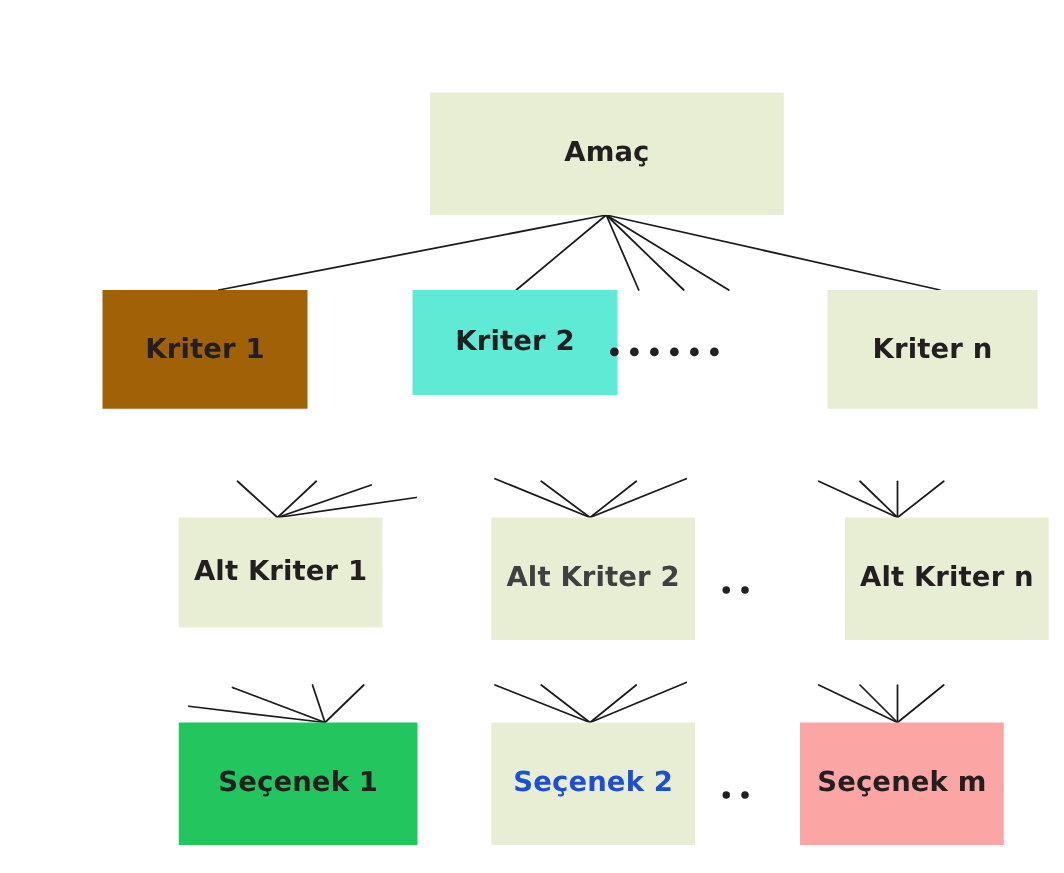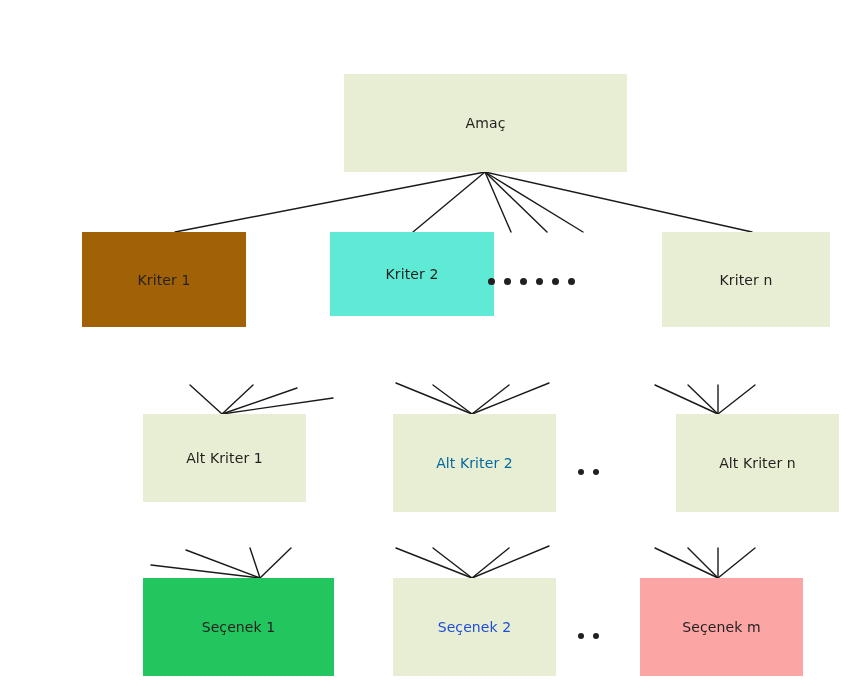--- a/index.html
+++ b/index.html
@@ -27,22 +27,22 @@
     height: 698px;
   }
   .node-box {
     position: absolute;
     box-sizing: border-box;
     display: flex;
     align-items: center;
     justify-content: center;
     background: #e8eed3;
     color: #231f20;
-    font-size: 14px;
-    font-weight: 400;
+    font-size: 22px;
+    font-weight: 700;
     letter-spacing: 0.1px;
     line-height: 1;
     text-align: center;
     user-select: none;
   }
   .ellipsis-group {
     position: absolute;
     display: flex;
     align-items: center;
     gap: 9px;
@@ -109,21 +109,21 @@
       </div>
       <div class="node-box" style="left: 330px; top: 232px; width: 164px; height: 84px; background: #5eead4; color: rgb(35, 31, 32);">
         <span>Kriter 2</span>
       </div>
       <div class="node-box" style="left: 662px; top: 232px; width: 168px; height: 95px; background: rgb(232, 238, 211); color: rgb(35, 31, 32);">
         <span>Kriter n</span>
       </div>
       <div class="node-box" style="left: 143px; top: 414px; width: 163px; height: 88px; background: rgb(232, 238, 211); color: rgb(35, 31, 32);">
         <span>Alt Kriter 1</span>
       </div>
-      <div class="node-box" style="left: 393px; top: 414px; width: 163px; height: 98px; background: rgb(232, 238, 211); color: #0369a1;">
+      <div class="node-box" style="left: 393px; top: 414px; width: 163px; height: 98px; background: rgb(232, 238, 211); color: #404040;">
         <span>Alt Kriter 2</span>
       </div>
       <div class="node-box" style="left: 640px; top: 414px; width: 163px; height: 98px; background: rgb(232, 238, 211); color: rgb(35, 31, 32); margin-left: 36px;">
         <span>Alt Kriter n</span>
       </div>
       <div class="node-box" style="left: 143px; top: 578px; width: 191px; height: 98px; background: #22c55e; color: rgb(35, 31, 32);">
         <span>Seçenek 1</span>
       </div>
       <div class="node-box" style="left: 393px; top: 578px; width: 163px; height: 98px; background: rgb(232, 238, 211); color: #1d4ed8;">
         <span>Seçenek 2</span>

